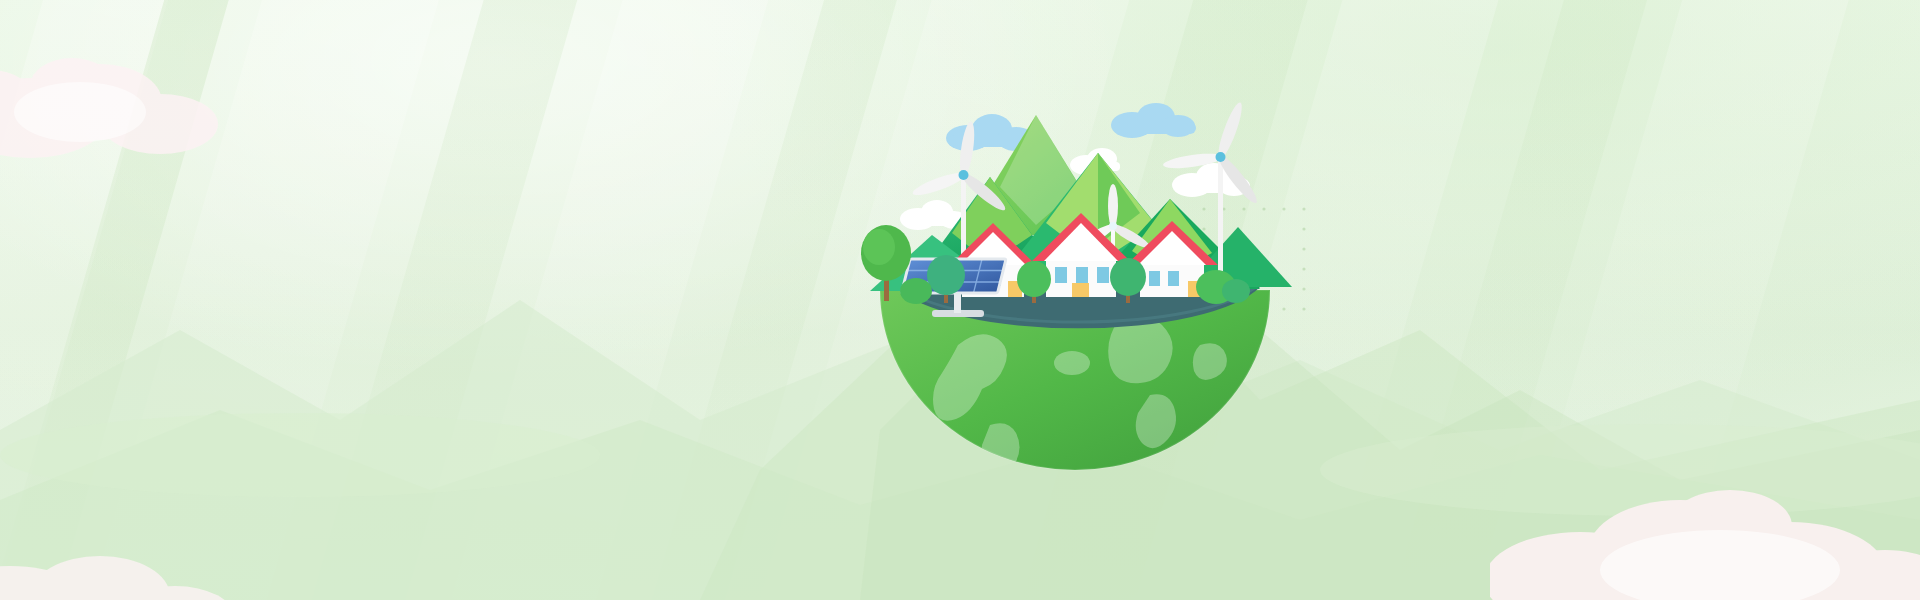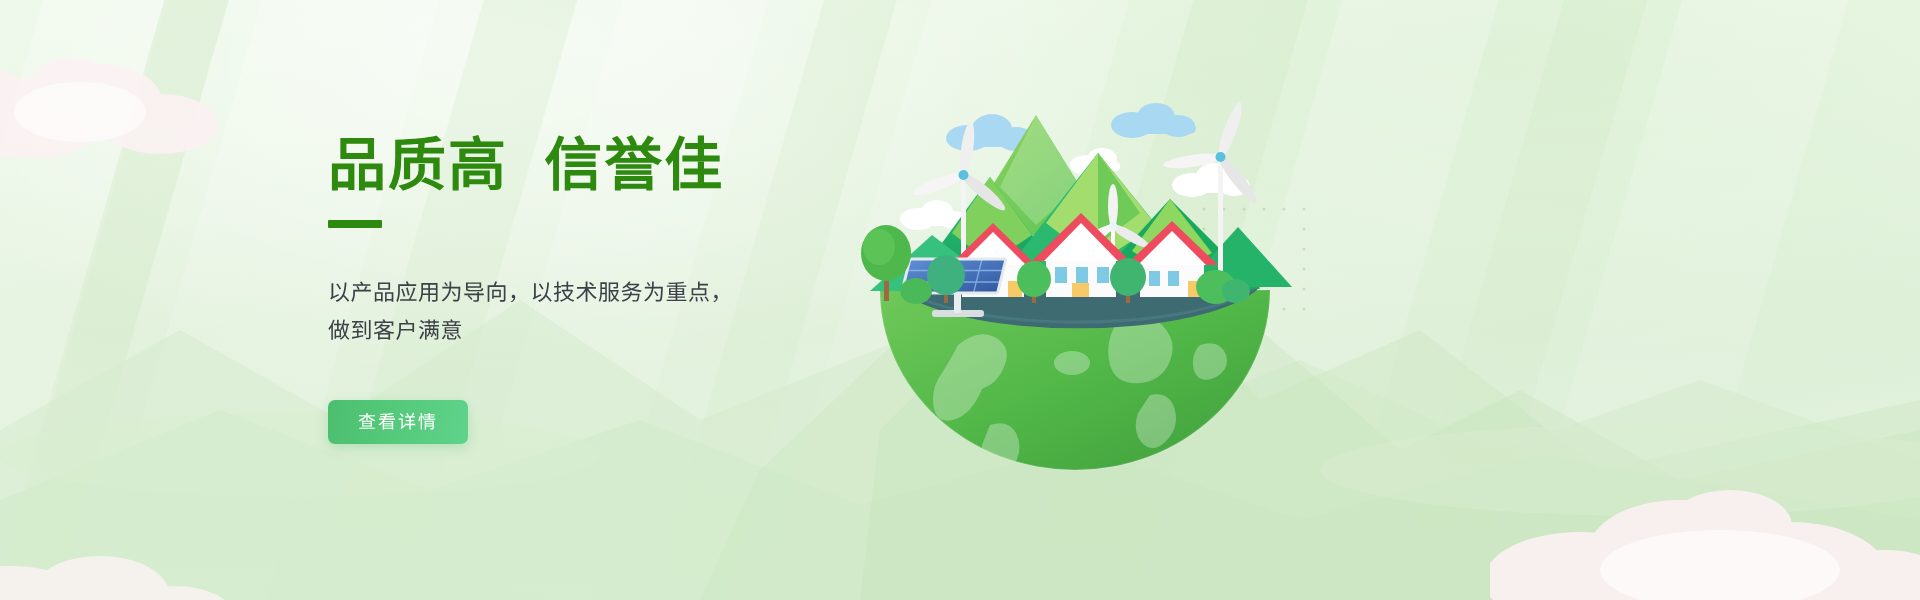--- a/index.html
+++ b/index.html
@@ -341,23 +341,14 @@
       <g>
         <ellipse cx="376" cy="192" rx="20" ry="17" fill="#4cbf5c"></ellipse>
         <ellipse cx="396" cy="196" rx="14" ry="12" fill="#3fb570"></ellipse>
       </g>
       <g>
         <ellipse cx="76" cy="196" rx="16" ry="13" fill="#49b95a"></ellipse>
       </g>
     </svg>
   </div>
 
-  <div class="copy">
-    <h1 class="headline">品质高  信誉佳</h1>
-    <div class="rule"></div>
-    <p class="subtitle">
-      <span>以产品应用为导向，以技术服务为重点，</span>
-      <span>做到客户满意</span>
-    </p>
-    <button class="cta" type="button">查看详情</button>
-  </div>
 
 </div>
 
 </body></html>

